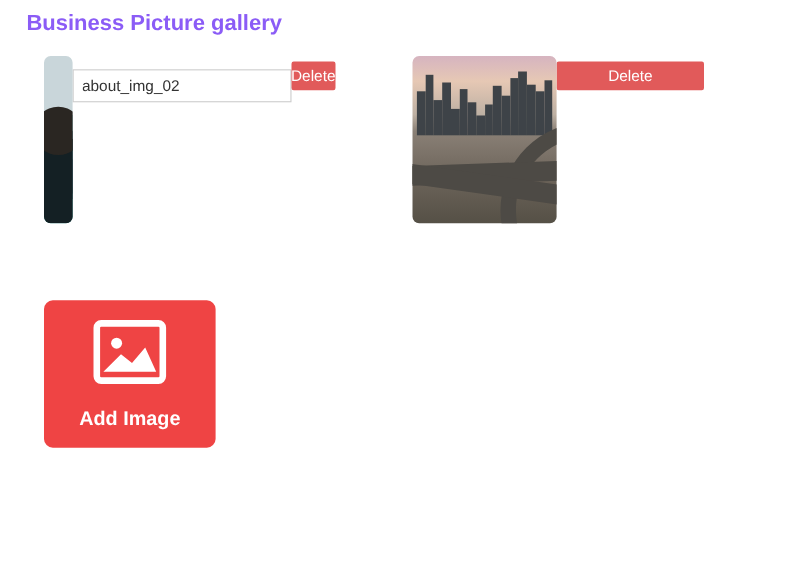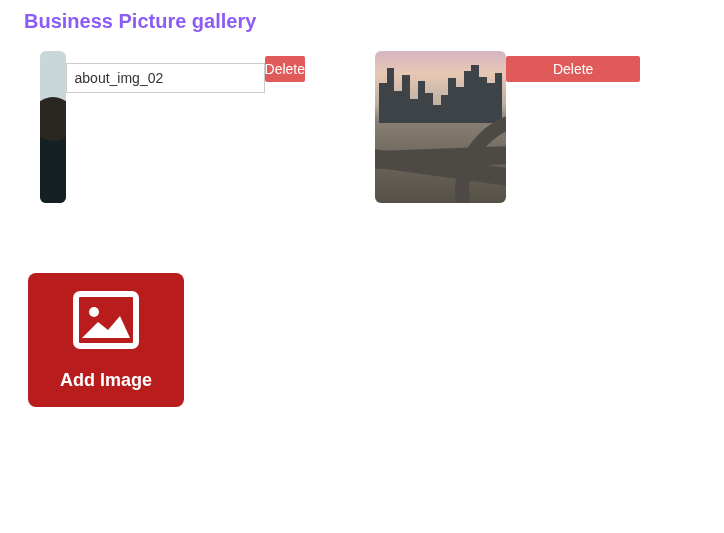--- a/index.html
+++ b/index.html
@@ -117,24 +117,24 @@
       background: #e15a5a;
       border: none;
       color: #fff;
       font-size: 14px;
       font-weight: 500;
       cursor: pointer;
       border-radius: 2px;
     }
 
     .add-tile {
-      margin-left: 8px;
+      margin-left: 20px;
       width: 156px;
       height: 134px;
-      background: #b91c1c;
+      background: #ef4444;
       border-radius: 8px;
       display: flex;
       flex-direction: column;
       align-items: center;
       justify-content: center;
       cursor: pointer;
       gap: 20px;
     }
     .add-tile svg { display: block; }
     .add-label {

